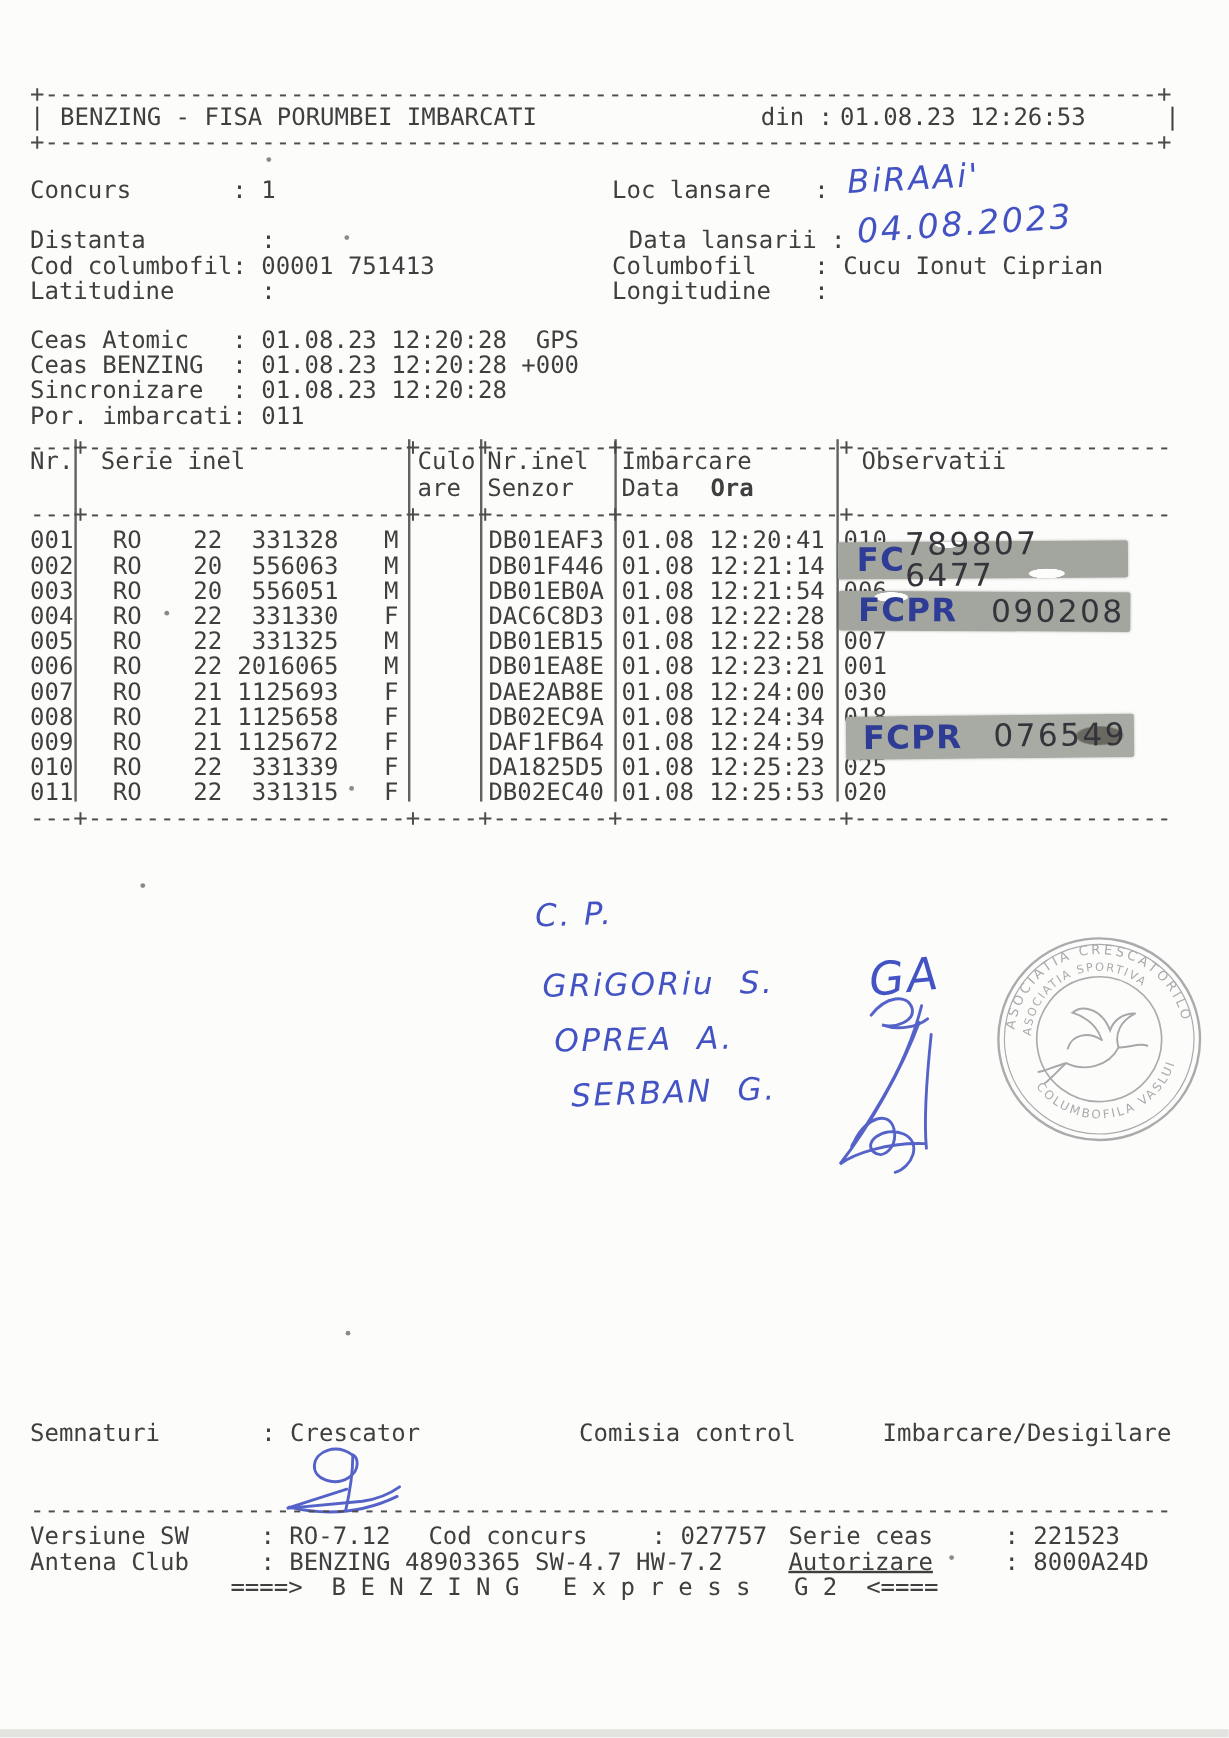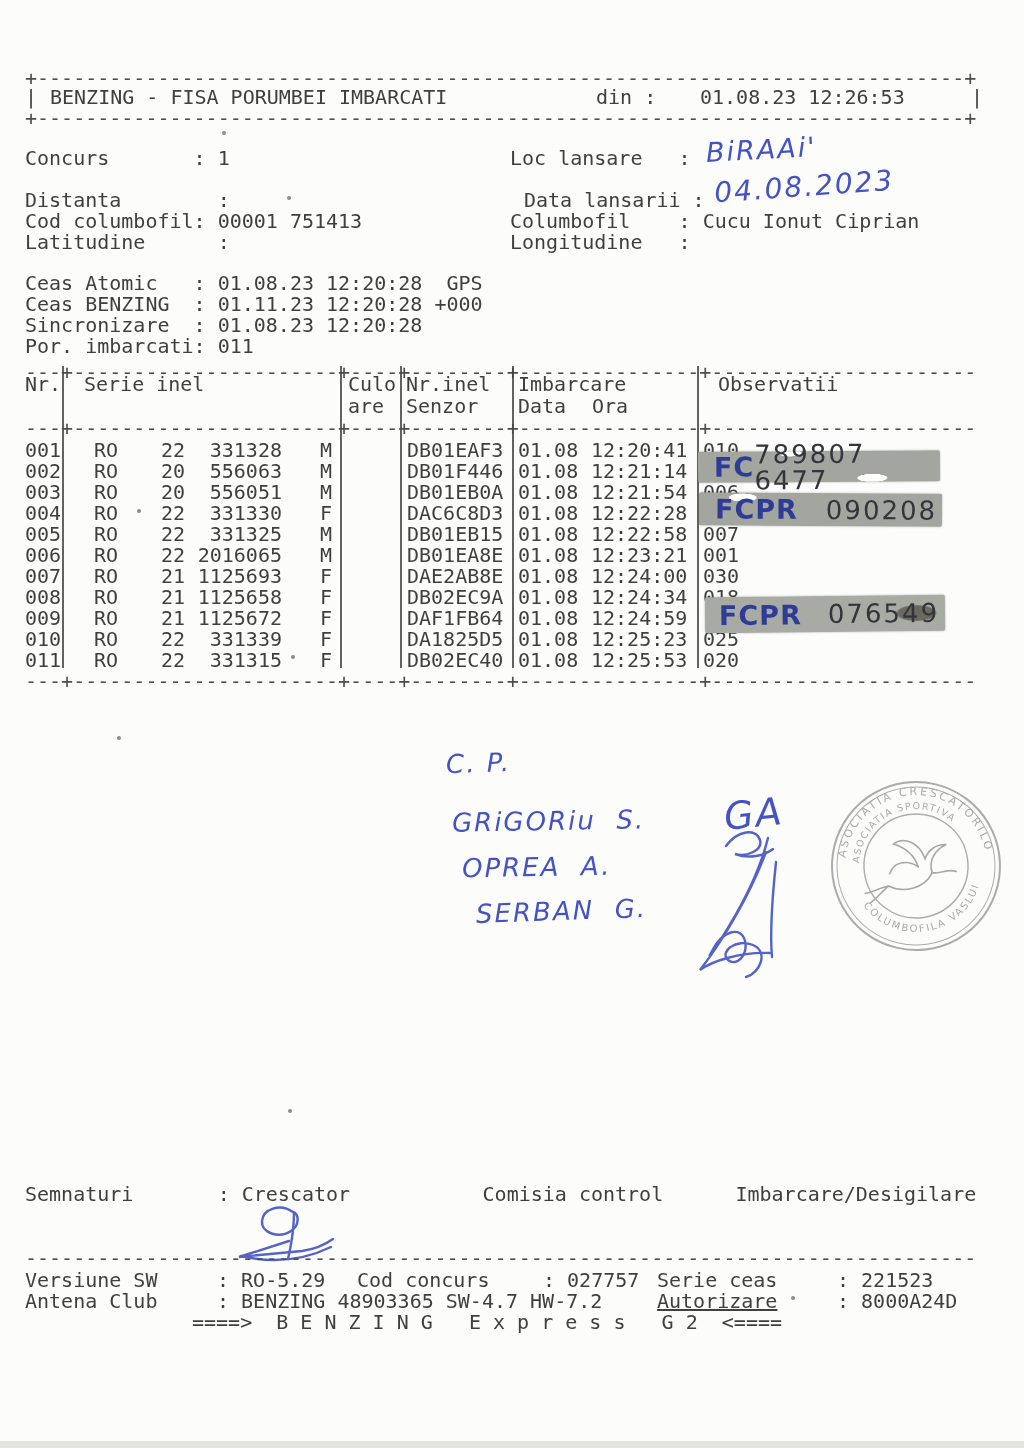--- a/index.html
+++ b/index.html
@@ -40,59 +40,59 @@
   .inksvg { position:absolute; left:0; top:0; pointer-events:none; }
   #stamp { position:absolute; left:828px; top:778px; opacity:.8; transform:rotate(-8deg); }
   #bottom-edge { position:absolute; left:0; top:1441px; width:1024px; height:7px; background:#e3e3e0; }
 </style>
 </head>
 <body>
 
 <div class="m rule" style="left:25px; top:68px;">+-----------------------------------------------------------------------------+</div>
 <div class="m" style="left:25px; top:87px;">|</div>
 <div class="m" style="left:50px; top:87px;">BENZING - FISA PORUMBEI IMBARCATI</div>
-<div class="m" style="left:596px; top:87px;">din :</div>
+<div class="m" style="left:634px; top:87px;">din :</div>
 <div class="m" style="left:700px; top:87px;">01.08.23 12:26:53</div>
 <div class="m" style="left:971px; top:87px;">|</div>
 <div class="m rule" style="left:25px; top:108px;">+-----------------------------------------------------------------------------+</div>
 
 <div class="m" style="left:25px; top:148px;">Concurs       : 1</div>
 <div class="m" style="left:25px; top:190px;">Distanta        :</div>
 <div class="m" style="left:25px; top:211px;">Cod columbofil: 00001 751413</div>
 <div class="m" style="left:25px; top:232px;">Latitudine      :</div>
 <div class="m" style="left:510px; top:148px;">Loc lansare   :</div>
 <div class="m" style="left:524px; top:190px;">Data lansarii :</div>
 <div class="m" style="left:510px; top:211px;">Columbofil    : Cucu Ionut Ciprian</div>
 <div class="m" style="left:510px; top:232px;">Longitudine   :</div>
 
 <div class="hand" style="left:706px; top:134px; font-size:27px; transform:rotate(-3deg);">BiRAAi'</div>
 <div class="hand" style="left:714px; top:170px; font-size:28px; transform:rotate(-4deg);">04.08.2023</div>
 
 <div class="m" style="left:25px; top:273px;">Ceas Atomic   : 01.08.23 12:20:28  GPS</div>
-<div class="m" style="left:25px; top:294px;">Ceas BENZING  : 01.11.23 12:20:28 +000</div>
+<div class="m" style="left:25px; top:294px;">Ceas BENZING  : 01.08.23 12:20:28 +000</div>
 <div class="m" style="left:25px; top:315px;">Sincronizare  : 01.08.23 12:20:28</div>
 <div class="m" style="left:25px; top:336px;">Por. imbarcati: 011</div>
 
 <div class="m rule" style="left:25px; top:362px;">---+----------------------+----+--------+---------------+----------------------</div>
 
 <div class="vline" style="left:62px;  top:366px; height:302px;"></div>
 <div class="vline" style="left:340px; top:366px; height:302px;"></div>
 <div class="vline" style="left:400px; top:366px; height:302px;"></div>
 <div class="vline" style="left:512px; top:366px; height:302px;"></div>
 <div class="vline" style="left:697px; top:366px; height:302px;"></div>
 
 <div class="m" style="left:25px;  top:374px;">Nr.</div>
 <div class="m" style="left:84px;  top:374px;">Serie inel</div>
 <div class="m" style="left:348px; top:374px;">Culo</div>
 <div class="m" style="left:348px; top:396px;">are</div>
 <div class="m" style="left:406px; top:374px;">Nr.inel</div>
 <div class="m" style="left:406px; top:396px;">Senzor</div>
 <div class="m" style="left:518px; top:374px;">Imbarcare</div>
 <div class="m" style="left:518px; top:396px;">Data</div>
-<div class="m" style="left:592px; top:396px;">Ora</div>
+<div class="m" style="left:592px; top:396px;font-weight:bold;">Ora</div>
 <div class="m" style="left:718px; top:374px;">Observatii</div>
 
 <div class="m rule" style="left:25px; top:418px;">---+----------------------+----+--------+---------------+----------------------</div>
 
 <div id="table-rows">
     <div class="trow" style="top: 440px;">
     <span class="c-nr">001</span>
     <span class="c-country">RO</span>
     <span class="c-year">22</span>
     <span class="c-ring">331328</span>
@@ -282,21 +282,21 @@
 <div class="speck" style="left:137px; top:509px;"></div>
 <div class="speck" style="left:291px; top:655px;"></div>
 <div class="speck" style="left:117px; top:736px;"></div>
 <div class="speck" style="left:288px; top:1109px;"></div>
 <div class="speck" style="left:791px; top:1296px;"></div>
 
 <div class="m" style="left:25px; top:1184px;">Semnaturi       : Crescator           Comisia control      Imbarcare/Desigilare</div>
 <div class="m rule" style="left:25px; top:1248px;">-------------------------------------------------------------------------------</div>
 
 <div class="m" style="left:25px;  top:1270px;">Versiune SW</div>
-<div class="m" style="left:217px; top:1270px;">: RO-5.29</div>
+<div class="m" style="left:217px; top:1270px;">: RO-7.12</div>
 <div class="m" style="left:357px; top:1270px;">Cod concurs</div>
 <div class="m" style="left:543px; top:1270px;">: 027757</div>
 <div class="m" style="left:657px; top:1270px;">Serie ceas</div>
 <div class="m" style="left:837px; top:1270px;text-align:center;">: 221523</div>
 
 <div class="m" style="left:25px;  top:1291px;">Antena Club</div>
 <div class="m" style="left:217px; top:1291px;">: BENZING 48903365 SW-4.7 HW-7.2</div>
 <div class="m" style="left:657px; top:1291px;text-decoration:underline;">Autorizare</div>
 <div class="m" style="left:837px; top:1291px;">: 8000A24D</div>
 

